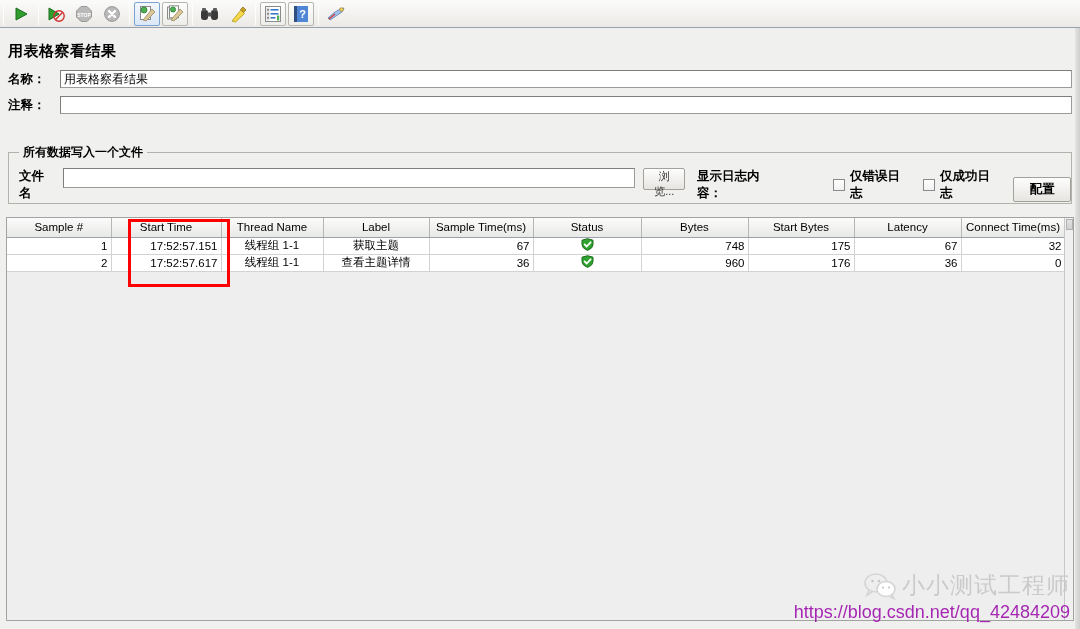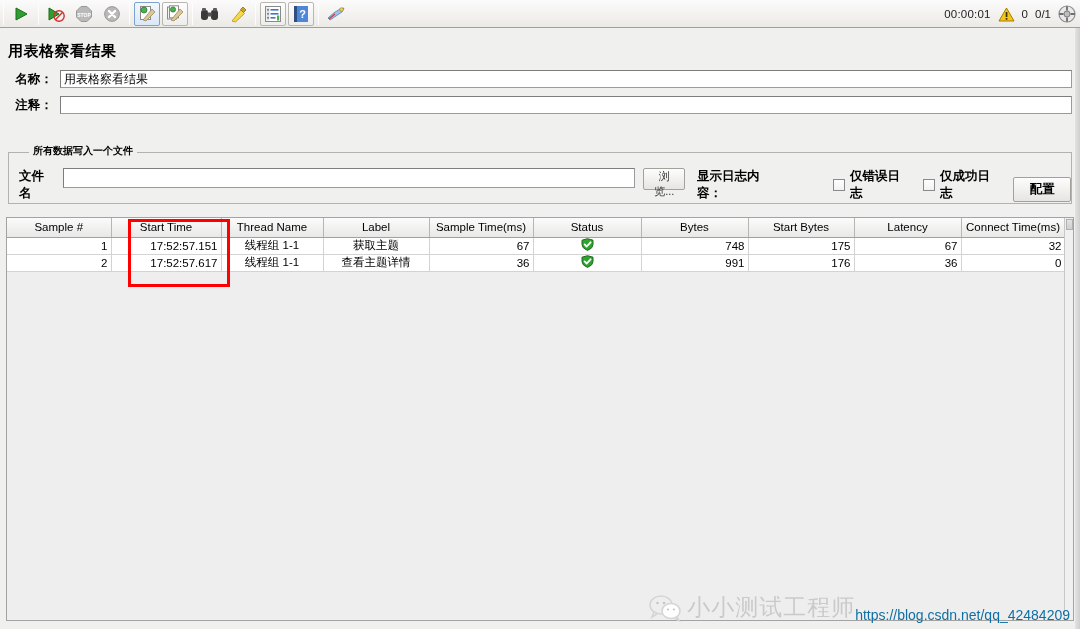--- a/index.html
+++ b/index.html
@@ -62,21 +62,21 @@
   }
   .panel-title {
     position: absolute; left: 8px; top: 14px;
     font-size: 15px; color: #000; font-weight: bold;
     letter-spacing: .5px;
   }
 
   .field-row { position: absolute; left: 8px; display: flex; align-items: center; }
   .field-label {
     font-size: 12.5px; font-weight: bold; color: #000;
-    width: 52px; display: inline-block; text-align: center;
+    width: 52px; display: inline-block;
   }
   .txt {
     height: 18px;
     background: #ffffff;
     border: 1px solid #9b9b9b;
     border-top-color: #7d7d7d; border-left-color: #7d7d7d;
     font-size: 12px;
     color: #000;
     padding: 0 3px;
     line-height: 16px;
@@ -85,24 +85,24 @@
   }
 
   
   .groupbox {
     position: absolute; left: 8px; top: 124px;
     width: 1064px; height: 52px;
     border: 1px solid #b3b3ad;
     background: transparent;
   }
   .groupbox-title {
-    position: absolute; left: 20px; top: -9px;
+    position: absolute; left: 10px; top: -9px;
     background: #f0f0ee;
     padding: 0 4px;
-    font-size: 10px; font-weight: bold; color: #000;
+    font-size: 12px; font-weight: bold; color: #000;
   }
   .gb-inner { position: absolute; left: 0; top: 15px; width: 100%; display: flex; }
   .filename-label { font-size: 12.5px; font-weight: bold; color: #000; margin-left: 10px; }
 
   .btn {
     border: 1px solid #a3a19c;
     background: linear-gradient(#fdfdfd, #e7e5e1);
     border-radius: 2px;
     font-size: 11px;
     color: #333;
@@ -182,31 +182,31 @@
     left: 128px; top: 191px;
     width: 102px; height: 68px;
     border: 3px solid #ff0000;
     pointer-events: none;
     z-index: 40;
   }
 
   
   .watermark {
     position: absolute; right: 10px; bottom: 6px;
-    display: flex; align-items: flex-end;
+    display: flex; flex-direction: column; align-items: flex-end;
     opacity: .95;
   }
   .wm-top { display: flex; align-items: center; gap: 6px; }
   .wm-text {
     font-size: 23px; color: #c9c9c9; font-weight: normal;
     letter-spacing: 1px;
     font-family: "DejaVu Sans", sans-serif;
   }
   .wm-url {
-    font-size: 14px; color: #0369a1; margin-top: 1px;
+    font-size: 18px; color: #a21caf; margin-top: 1px;
     font-family: "Liberation Sans", sans-serif;
   }
 
   
   .right-edge {
     position: absolute; right: 0; top: 28px;
     width: 5px; height: 601px;
     background: linear-gradient(90deg, #e3e3e1, #cfcfcd);
   }
 </style>
@@ -314,35 +314,20 @@
     <div class="tb-sep"></div>
 
     <div class="tb-btn">
       <svg width="20" height="18" viewBox="0 0 20 18">
         <path d="M2 13 Q8 7 14 4 L18 3 L16 7 Q10 11 4 15 Z" fill="#9fc0e8" stroke="#5c7fae" stroke-width=".8"></path>
         <path d="M3 14 L9 9" stroke="#d04040" stroke-width="1.4"></path>
         <circle cx="15.5" cy="4.5" r="1.8" fill="#f0d060" stroke="#a8892a" stroke-width=".7"></circle>
       </svg>
     </div>
 
-    <div class="tb-right">
-      <span class="clock">00:00:01</span>
-      <svg width="17" height="15" viewBox="0 0 17 15">
-        <polygon points="8.5,1 16,14 1,14" fill="#f5c518" stroke="#a07d0a" stroke-width="1" stroke-linejoin="round"></polygon>
-        <rect x="7.7" y="5" width="1.7" height="5" fill="#3a3000"></rect>
-        <rect x="7.7" y="11" width="1.7" height="1.7" fill="#3a3000"></rect>
-      </svg>
-      <span class="cnt">0</span>
-      <span class="cnt">0/1</span>
-      <svg width="18" height="18" viewBox="0 0 18 18">
-        <circle cx="9" cy="9" r="8" fill="#e9e9e9" stroke="#8d8d8d" stroke-width="1.2"></circle>
-        <circle cx="9" cy="9" r="3.1" fill="#bdbdbd" stroke="#7a7a7a" stroke-width="1"></circle>
-        <path d="M9 1.2 L9 5.4 M9 12.6 L9 16.8 M1.2 9 L5.4 9 M12.6 9 L16.8 9" stroke="#6d6d6d" stroke-width="1.8"></path>
-      </svg>
-    </div>
   </div>
 
   <div class="panel">
 
     <div class="panel-title">用表格察看结果</div>
 
     <div class="field-row" style="top:42px;">
       <span class="field-label">名称：</span>
       <input class="txt" style="width: 1012px;" value="用表格察看结果">
     </div>
@@ -422,21 +407,21 @@
             <td class="num">17:52:57.617</td>
             <td class="lft">线程组 1-1</td>
             <td class="lft">查看主题详情</td>
             <td class="num">36</td>
             <td class="ctr">
               <svg width="13" height="13" viewBox="0 0 13 13">
                 <path d="M6.5 0.7 L12 2.2 V6.6 Q12 10.4 6.5 12.4 Q1 10.4 1 6.6 V2.2 Z" fill="#2fa32f" stroke="#1c6b1c" stroke-width="1"></path>
                 <path d="M3.6 6.4 L5.7 8.5 L9.6 4.3" fill="none" stroke="#ffffff" stroke-width="1.8" stroke-linecap="round" stroke-linejoin="round"></path>
               </svg>
             </td>
-            <td class="num">991</td>
+            <td class="num">960</td>
             <td class="num">176</td>
             <td class="num">36</td>
             <td class="num">0</td>
           </tr>
         </tbody>
       </table>
 
       <div class="scroll-v">
         <div class="thumb"></div>
       </div>

